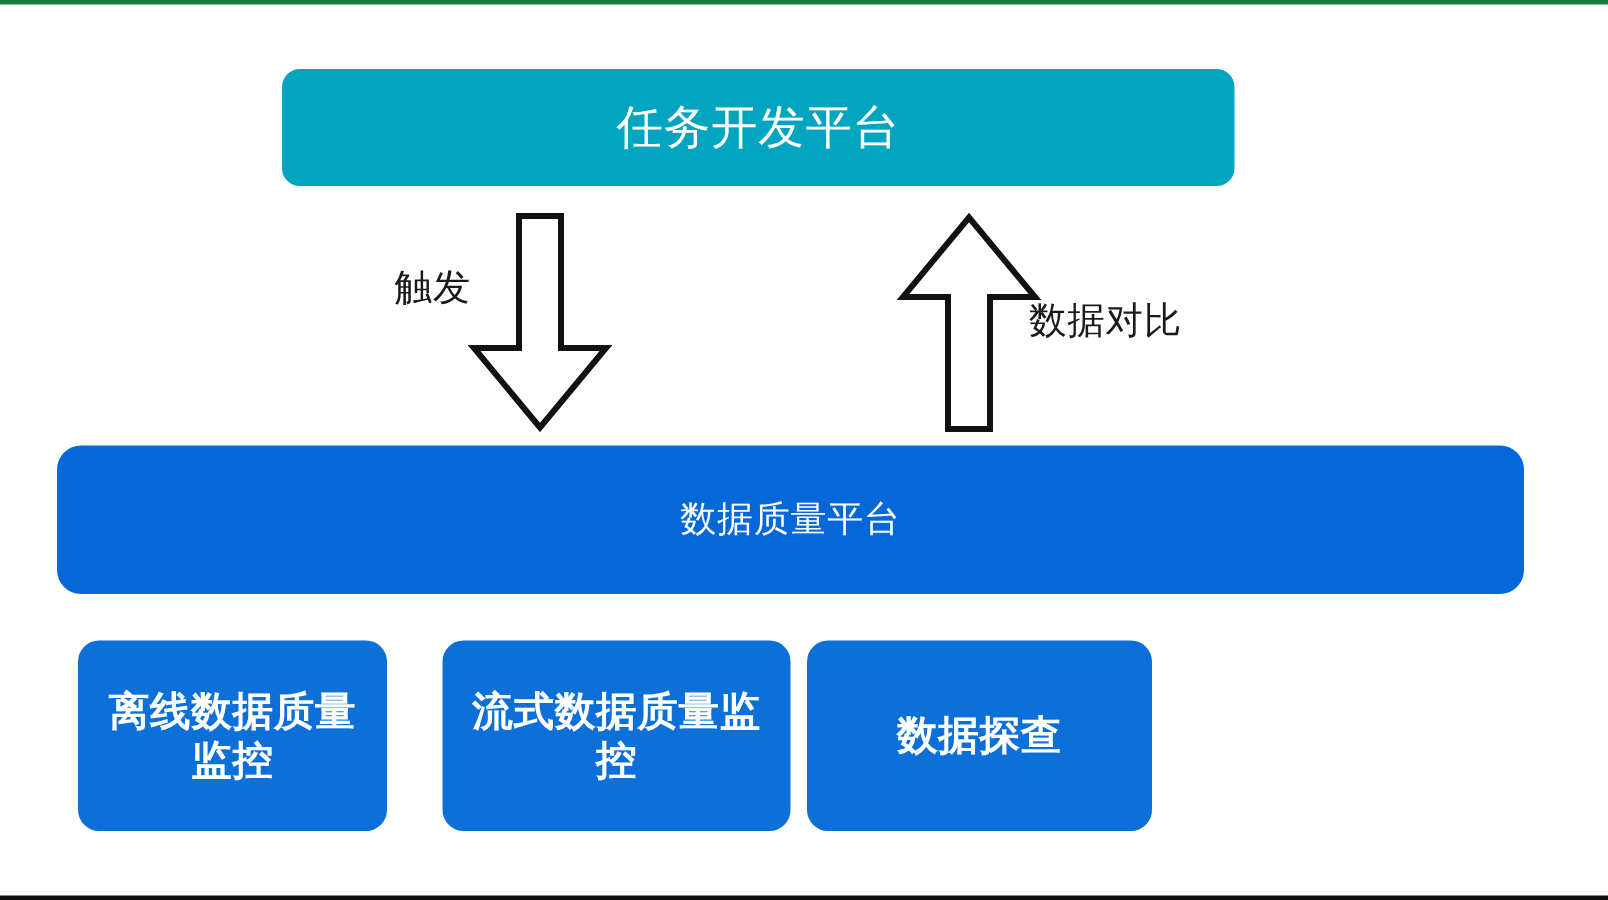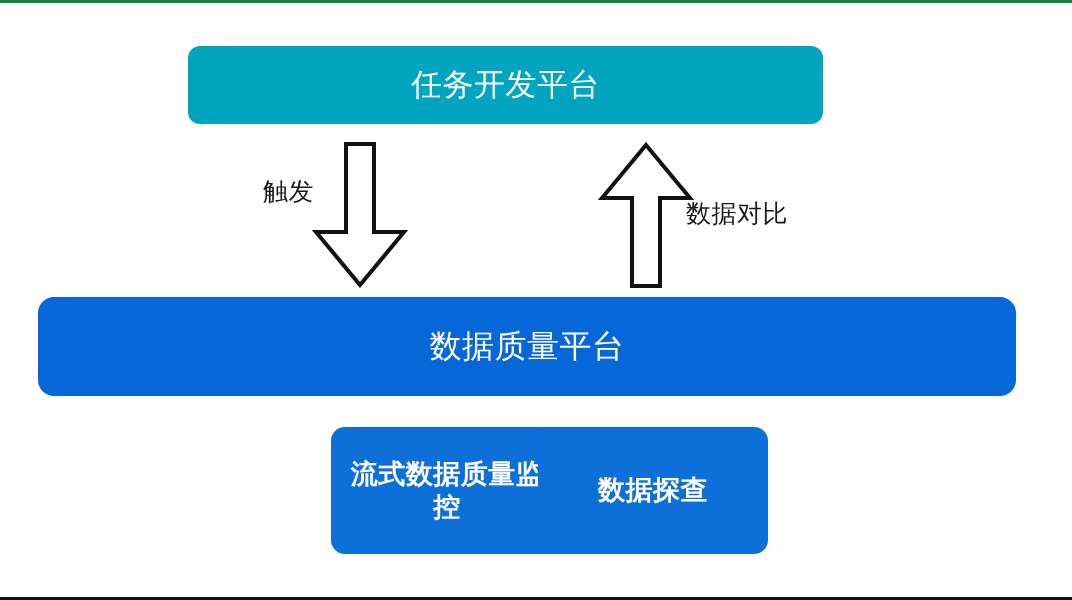--- a/index.html
+++ b/index.html
@@ -49,34 +49,34 @@
     font-weight: 400;
   }
 
   .box-mid {
     left: 38px;
     top: 294px;
     width: 978px;
     height: 99px;
     background: #0668D8;
     border-radius: 16px;
-    font-size: 32px;
+    font-size: 24px;
     font-weight: 400;
   }
 
   .box-leaf {
     top: 424px;
     height: 127px;
     background: #0D6FD8;
     border-radius: 14px;
     font-size: 27px;
     font-weight: 700;
   }
   .leaf-0 { left: 52px;  width: 206px; }
-  .leaf-1 { left: 295px; width: 232px; margin-left: 36px; }
+  .leaf-1 { left: 295px; width: 232px; }
   .leaf-2 { left: 538px; width: 230px; }
   .leaf-3 { left: 784px; width: 206px; }
 
   .leaf-label { padding: 0 10px; }
 
   
   .arrow {
     position: absolute;
   }
   .arrow-down {
@@ -131,20 +131,23 @@
     <svg width="96" height="146" viewBox="0 0 96 146" aria-hidden="true">
       <polygon points="48,3 92,56 62,56 62,144 34,144 34,56 4,56" fill="#ffffff" stroke="#111111" stroke-width="4" stroke-linejoin="miter"></polygon>
     </svg>
   </div>
   <div class="arrow-label label-result">数据对比</div>
 
   <div class="box box-mid">
     <span>数据质量平台</span>
   </div>
 
+  <div class="box box-leaf leaf-0">
+    <span class="leaf-label">离线数据质量监控</span>
+  </div>
 
   <div class="box box-leaf leaf-1">
     <span class="leaf-label">流式数据质量监控</span>
   </div>
 
   <div class="box box-leaf leaf-2">
     <span class="leaf-label">数据探查</span>
   </div>
 
 

